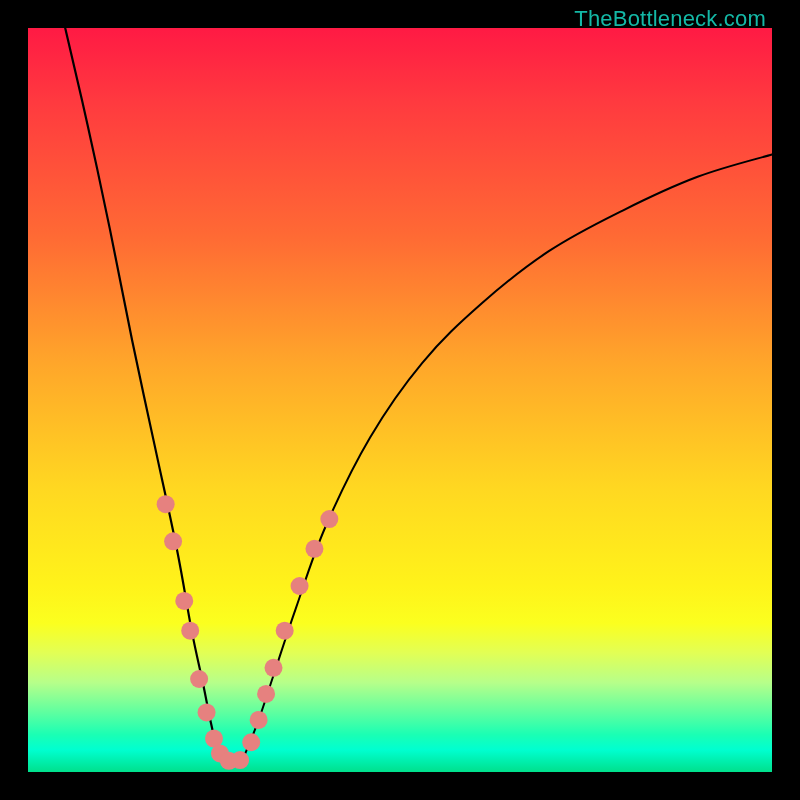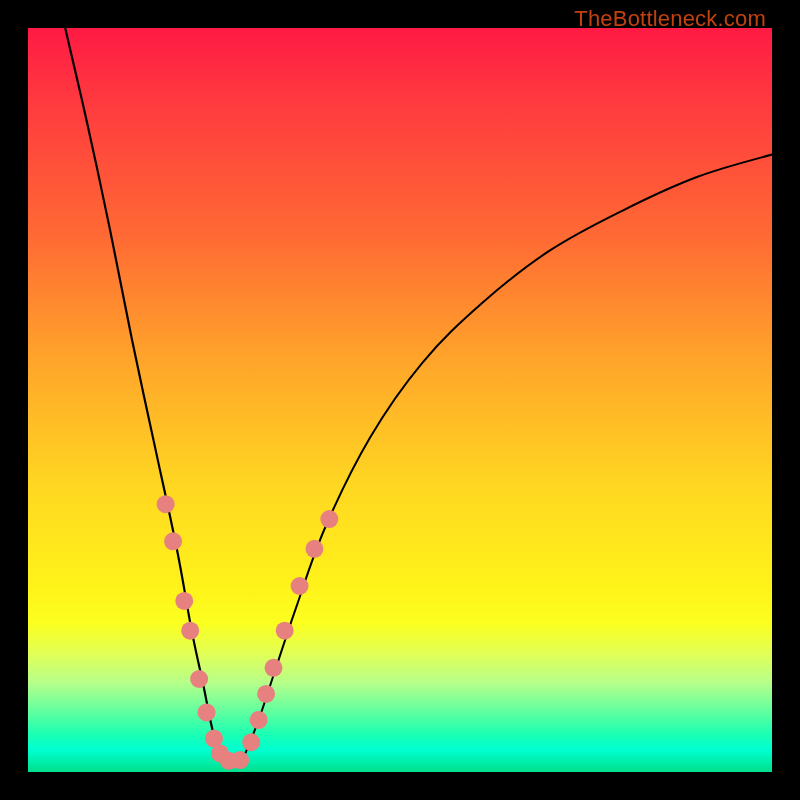--- a/index.html
+++ b/index.html
@@ -33,21 +33,21 @@
       #00ffd0 97%,
       #00e08c 100%
     );
   }
   .watermark {
     position: absolute;
     top: 6px;
     right: 34px;
     font-size: 22px;
     font-weight: 500;
-    color: #c2410c;
+    color: #14b8a6;
     letter-spacing: 0.2px;
     z-index: 10;
   }
   svg {
     position: absolute;
     left: 0;
     top: 0;
     width: 744px;
     height: 744px;
     overflow: visible;

